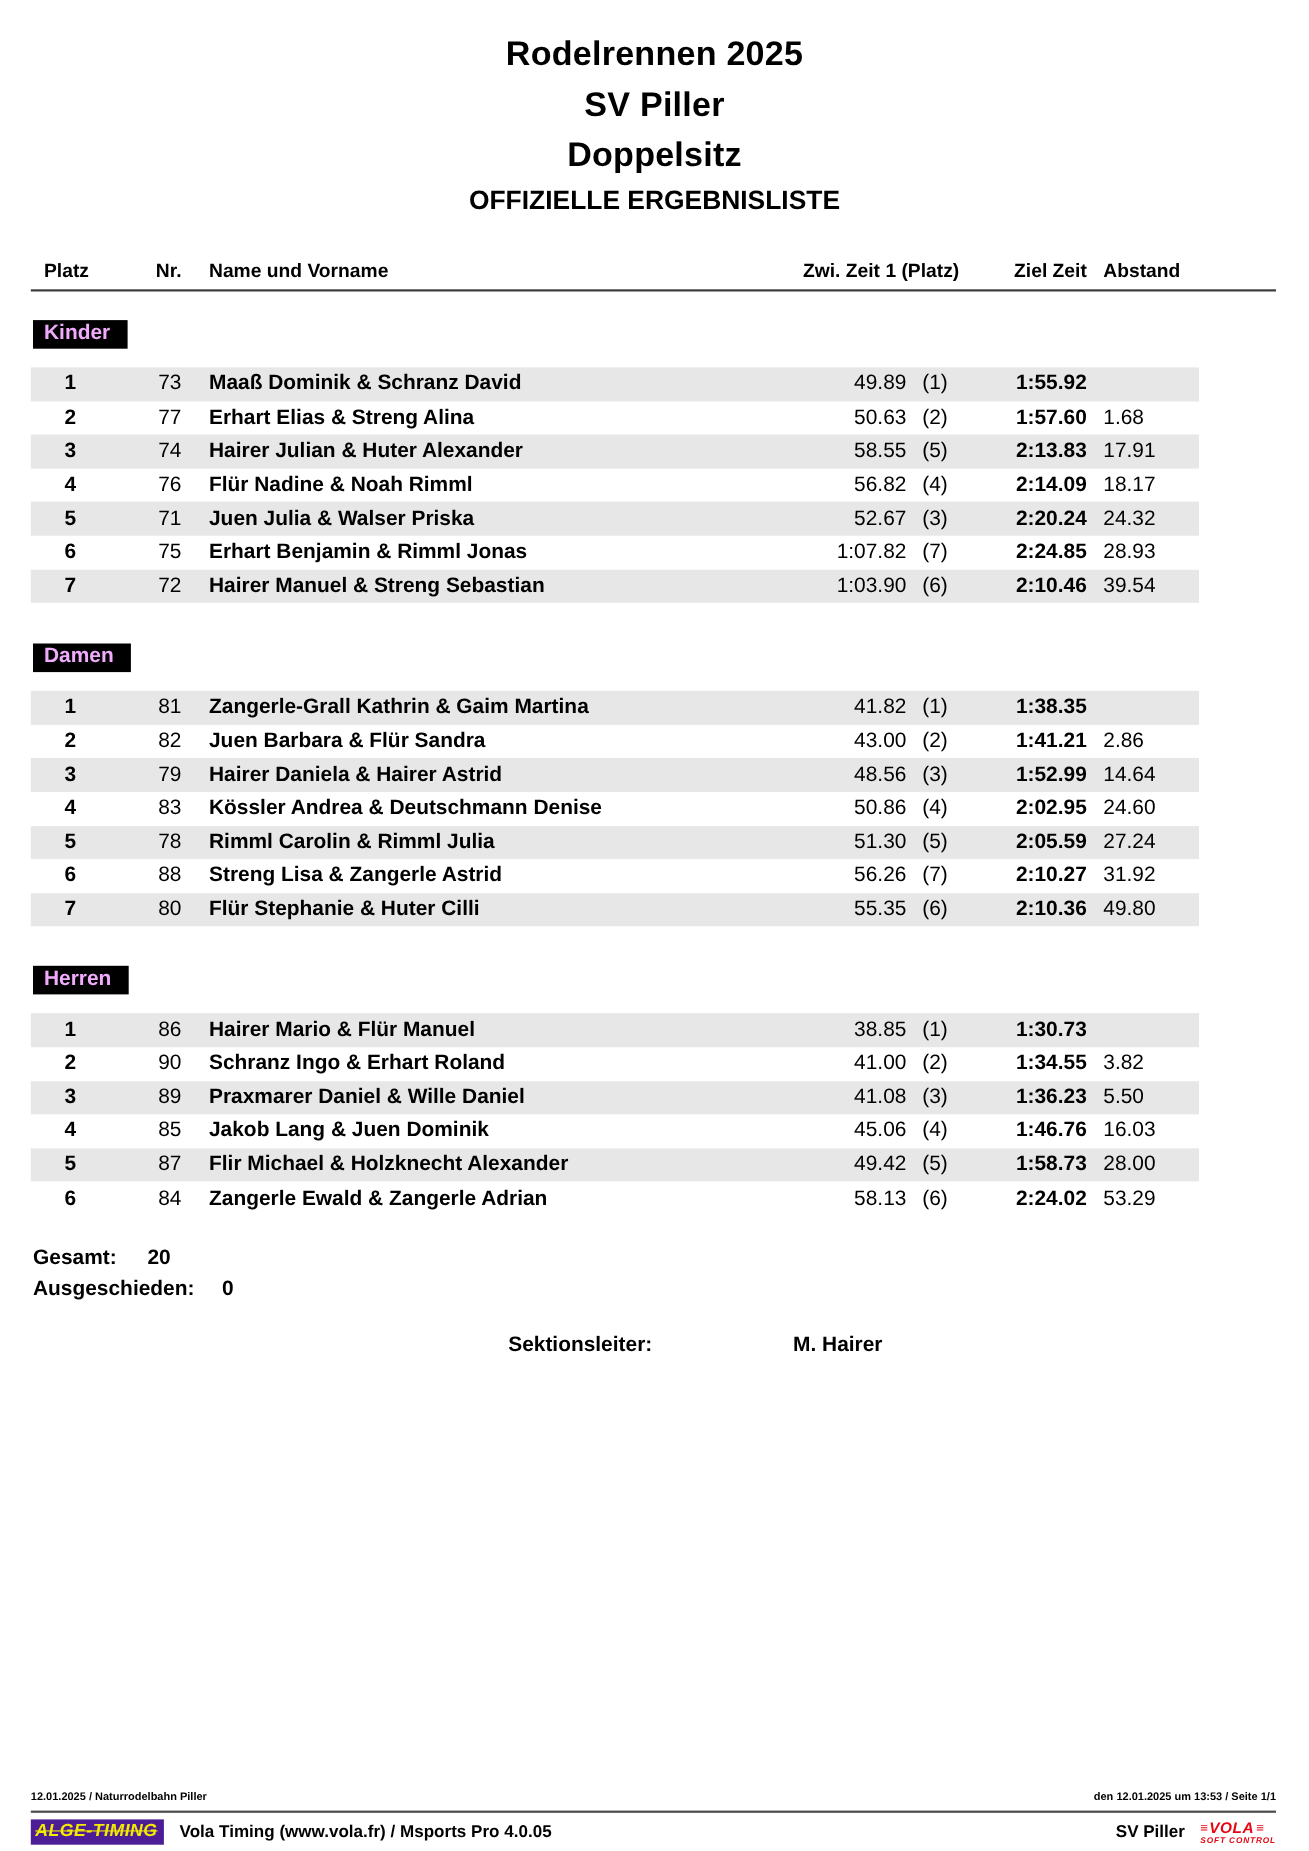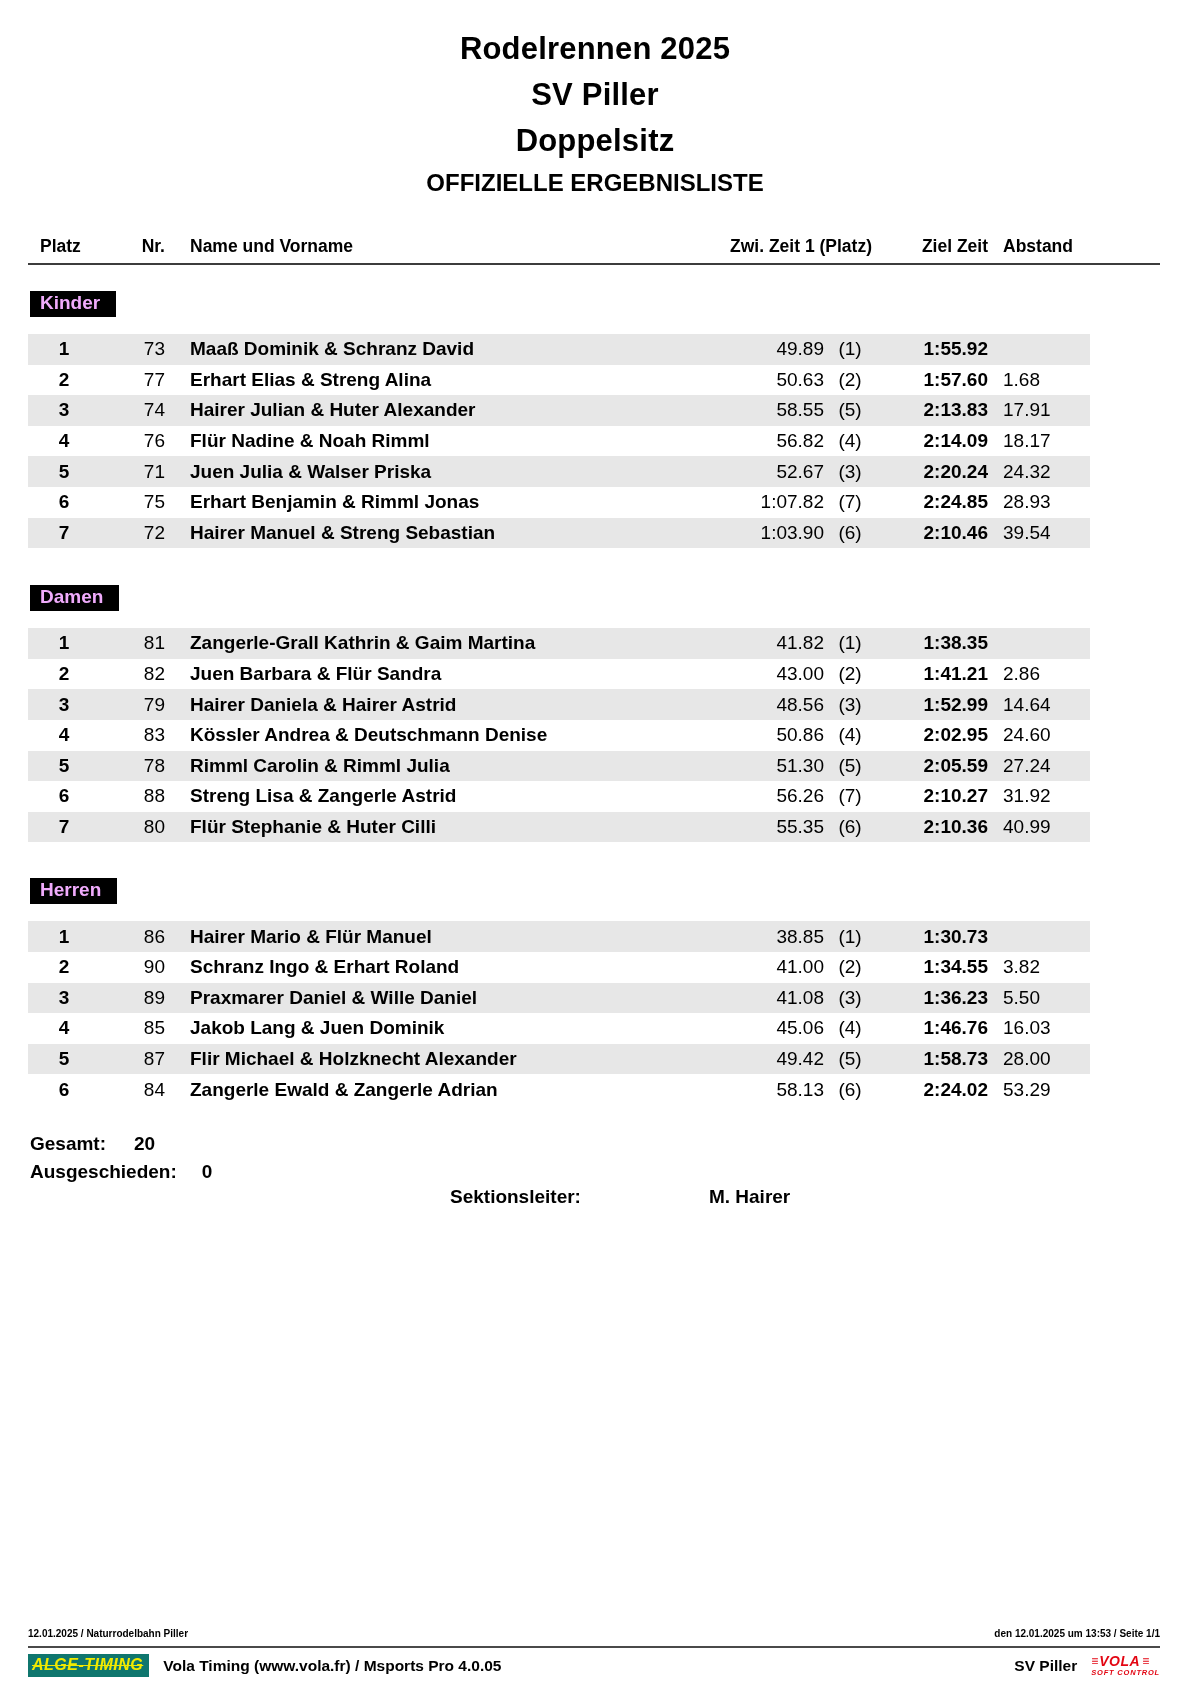--- a/index.html
+++ b/index.html
@@ -51,32 +51,32 @@
   .cell-name { text-align:left; padding-left:15px; font-weight:bold; white-space:nowrap; }
   .cell-zwi { text-align:right; }
   .cell-zwiplatz { text-align:center; }
   .cell-ziel { text-align:right; font-weight:bold; }
   .cell-abstand { text-align:left; padding-left:15px; }
 
   
   .summary { margin:25px 0 0 30px; font-size:19px; font-weight:bold; }
   .summary-line { line-height:28px; }
   .summary-value { margin-left:28px; }
-  .leader-line { font-size:19px; font-weight:bold; display:flex; }
+  .leader-line { margin-top:26px; font-size:19px; font-weight:bold; display:flex;padding-left:12px; }
   .leader-label { margin-left:450px; }
   .leader-value { margin-left:128px; }
 
   
   .footer { position:absolute; left:28px; width:1132px; bottom:6px; }
   .footer-meta { display:flex; justify-content:space-between; font-size:10px; font-weight:bold; padding-bottom:7px; }
   .footer-rule { border-top:2px solid #4a4a4a; }
   .footer-brand { display:flex; justify-content:space-between; align-items:center; margin-top:6px; }
   .brand-left { display:flex; align-items:center; gap:14px; }
   .alge-logo {
-    background:#0f766e; color:#f2ea00;
+    background:#4c1d95; color:#f2ea00;
     font-size:16px; font-weight:bold; font-style:italic;
     letter-spacing:0.5px; padding:2px 6px 3px 4px;
     text-decoration:line-through; text-decoration-color:#f2ea00; text-decoration-thickness:1px;
   }
   .timing-text { font-size:15.5px; font-weight:bold; }
   .brand-right { display:flex; align-items:center; gap:14px; }
   .club-text { font-size:15.5px; font-weight:bold; }
   .vola-logo { color:#e30613; text-align:left; line-height:1; }
   .vola-top { display:flex; align-items:center; gap:2px; }
   .vola-bars { font-size:12px; font-weight:bold; letter-spacing:-1px; }
@@ -245,21 +245,21 @@
       <div class="cell-abstand">31.92</div>
     </div>
 
     <div class="grid row stripe">
       <div class="cell-platz">7</div>
       <div class="cell-nr">80</div>
       <div class="cell-name">Flür Stephanie &amp; Huter Cilli</div>
       <div class="cell-zwi">55.35</div>
       <div class="cell-zwiplatz">(6)</div>
       <div class="cell-ziel">2:10.36</div>
-      <div class="cell-abstand">40.99</div>
+      <div class="cell-abstand">49.80</div>
     </div>
   </div>
     </div>
 
     <div class="section sec-herren">
       <div class="section-label">Herren</div>
       <div class="rows">
     <div class="grid row stripe">
       <div class="cell-platz">1</div>
       <div class="cell-nr">86</div>

